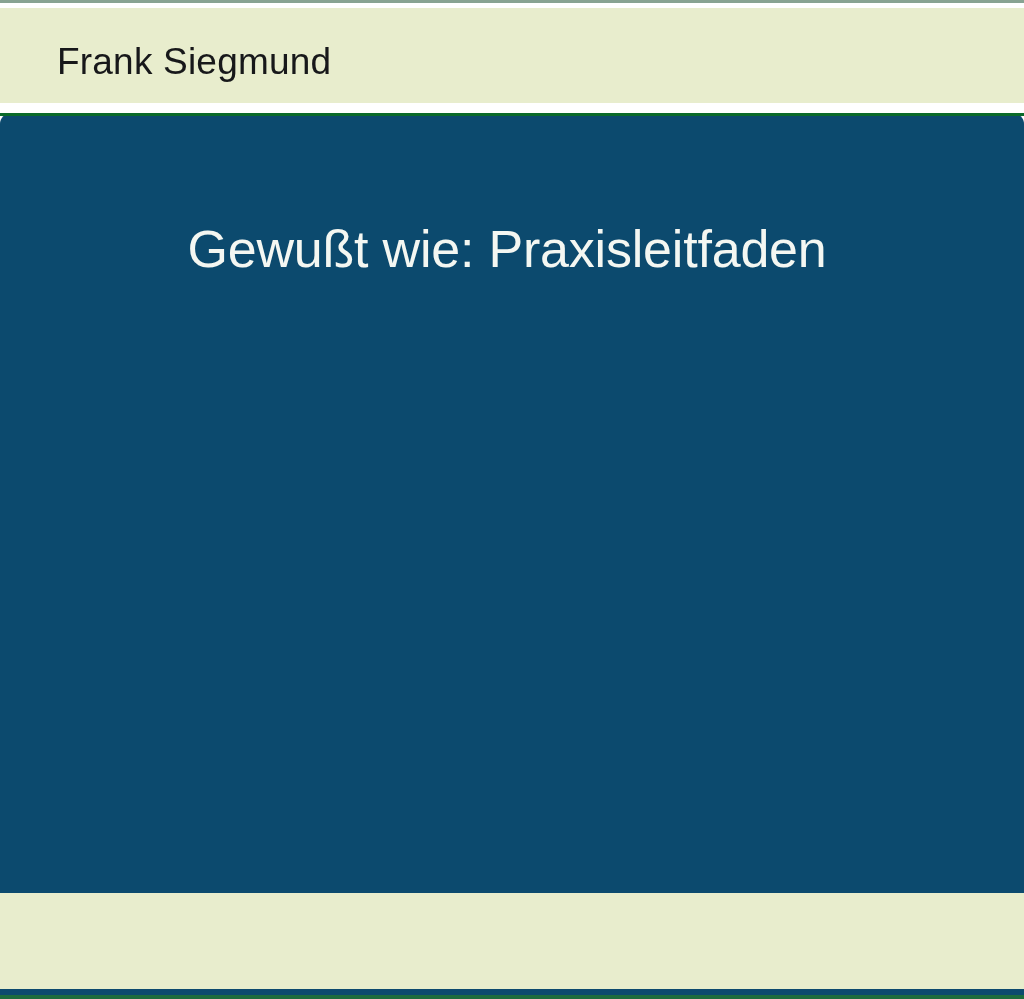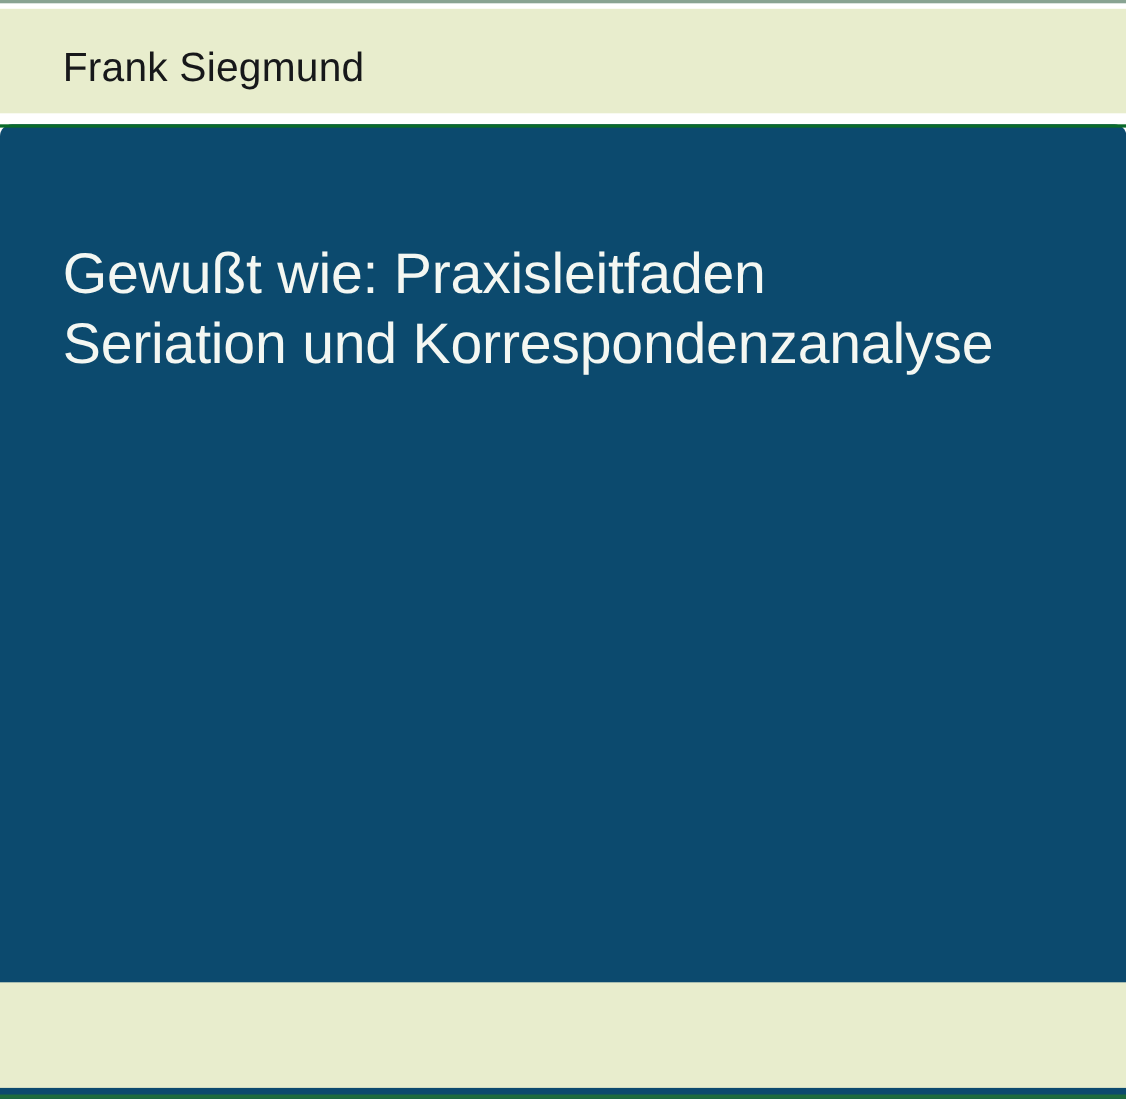--- a/index.html
+++ b/index.html
@@ -11,20 +11,21 @@
   body {
     font-family: "Liberation Sans", sans-serif;
   }
 
   .cover {
     position: relative;
     width: 1024px;
     height: 999px;
     background: #ffffff;
     overflow: hidden;
+    text-align: center;
   }
 
   
   .top-rule {
     position: absolute;
     left: 0;
     top: 0;
     width: 1024px;
     height: 3px;
     background: #88a392;
@@ -127,21 +128,20 @@
 
   <div class="author-band">
     <div class="author-name">Frank Siegmund</div>
   </div>
 
   <div class="title-panel">
     <div class="title-panel-top-edge"></div>
 
     <div class="title-block">
       <div class="title-line">Gewußt wie: Praxisleitfaden</div>
-      <div class="title-line">Seriation und Korrespondenzanalyse</div>
     </div>
 
     <div class="title-panel-bottom-edge"></div>
   </div>
 
   <div class="footer-band">
     <span></span>
   </div>
 
   <div class="bottom-rule"></div>

